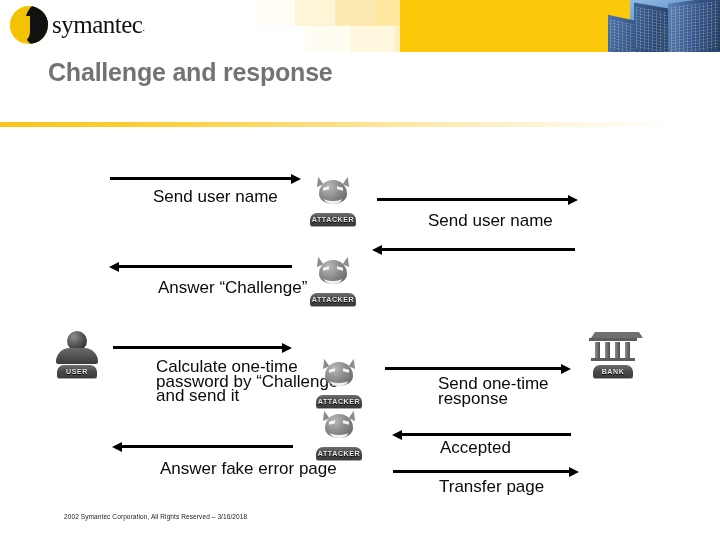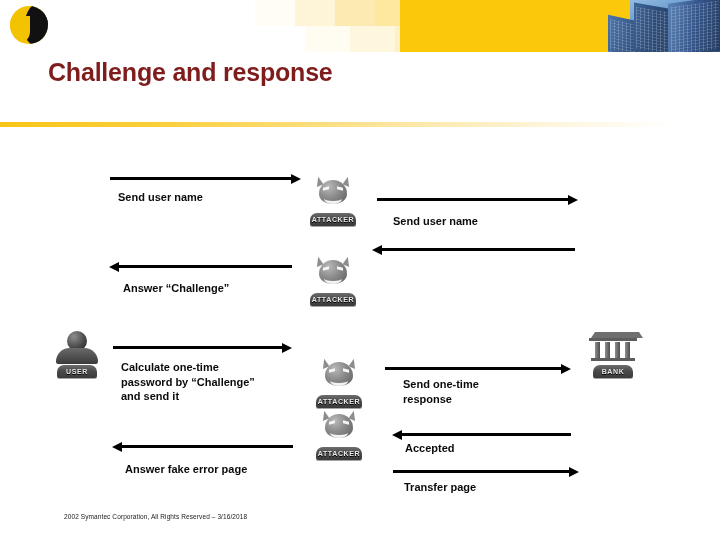--- a/index.html
+++ b/index.html
@@ -142,21 +142,21 @@
     font-size: 10px;
     vertical-align: 2px;
   }
 
   
   #slide-title {
     position: absolute;
     left: 48px; top: 58px;
     font-size: 25px;
     font-weight: bold;
-    color: #7f1d1d;
+    color: #737373;
     letter-spacing: -0.2px;
     white-space: nowrap;
   }
 
   
   #yellow-rule {
     position: absolute;
     left: 0; top: 122px;
     width: 720px; height: 5px;
     background: linear-gradient(to right, #f9c518 0%, #fbcf3a 22%, #fcdc77 42%, #fdeab0 60%, #fef6df 78%, #ffffff 94%);
@@ -195,25 +195,26 @@
   .arrow.left .head {
     left: -1px;
     border-right: 10px solid #000;
   }
   .arrow.right .shaft { right: 6px; }
   .arrow.left .shaft { left: 6px; }
 
   
   .dlabel {
     position: absolute;
-    font-size: 11px;
-    font-weight: bold;
+    font-size: 17px;
+    font-weight: normal;
     color: #0b0b0b;
     line-height: 14.5px;
     white-space: pre-line;
+    margin-left: 35px;
   }
 
   
   .actor {
     position: absolute;
     width: 62px;
     text-align: center;
   }
   .actor .plate {
     position: absolute;
@@ -373,20 +374,21 @@
       <div class="win" style="left:3px;top:4px;right:3px;bottom:2px;"></div>
     </div>
   </div>
 
   <div id="symantec-logo">
     <div class="logo-mark">
       <div class="blackblob"></div>
       <div class="swoosh"></div>
       <div class="ylw-hook"></div>
     </div>
+    <div class="logo-word"><span>symantec</span><span class="logo-tm">.</span></div>
   </div>
 </div>
 
 <div id="slide-title">Challenge and response</div>
 
 <div id="yellow-rule"></div>
 
 <div id="diagram">
 
   <div class="arrow right" style="left:110px; top:174px; width:190px;">

